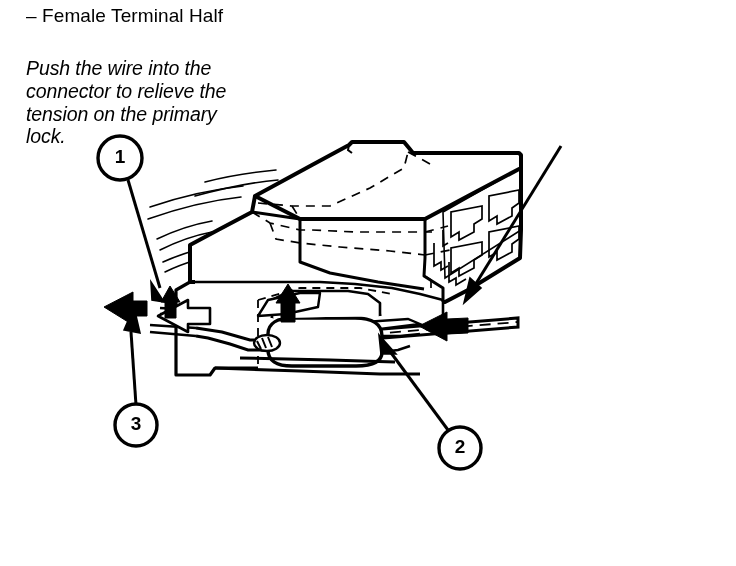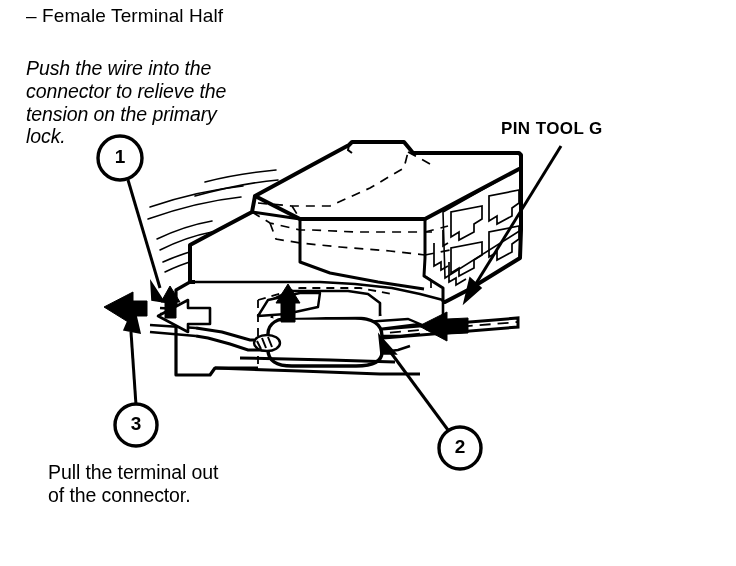--- a/index.html
+++ b/index.html
@@ -78,24 +78,21 @@
 
 <div id="page">
 
   <div class="txt" id="title-text">– Female Terminal Half</div>
 
   <div class="txt" id="step1-text">Push the wire into the
 connector to relieve the
 tension on the primary
 lock.</div>
 
-  <div class="txt" id="pin-tool-label">PIN TOOL G</div>
-
-  <div class="txt" id="step3-text">Pull the terminal out
-of the connector.</div>
+
 
 
   <svg id="artwork" viewBox="0 0 736 566">
 
     <g fill="none" stroke="#000" stroke-width="1.6" stroke-linecap="round">
       <path d="M205,182 C 232,175 255,172 276,170"></path>
       <path d="M195,196 C 228,187 254,182 278,180"></path>
       <path d="M150,207 C 185,195 215,189 243,186"></path>
       <path d="M148,219 C 182,207 213,200 241,197"></path>
       <path d="M157,239 C 178,229 195,224 212,221"></path>

